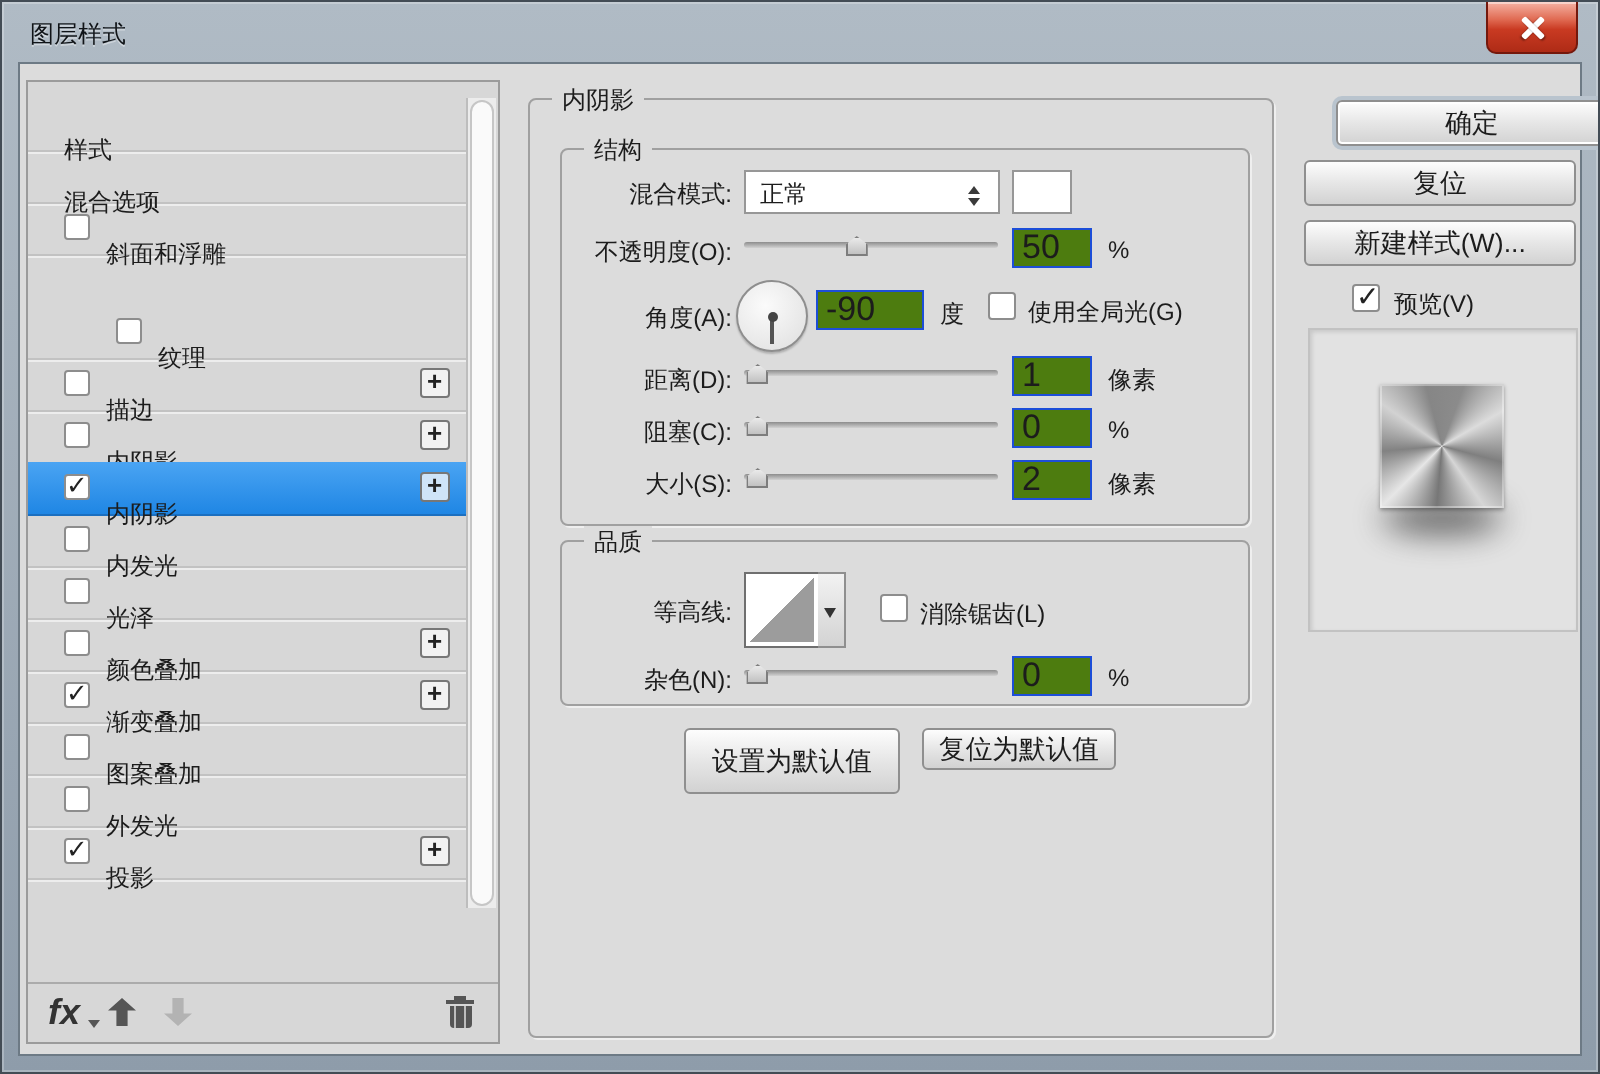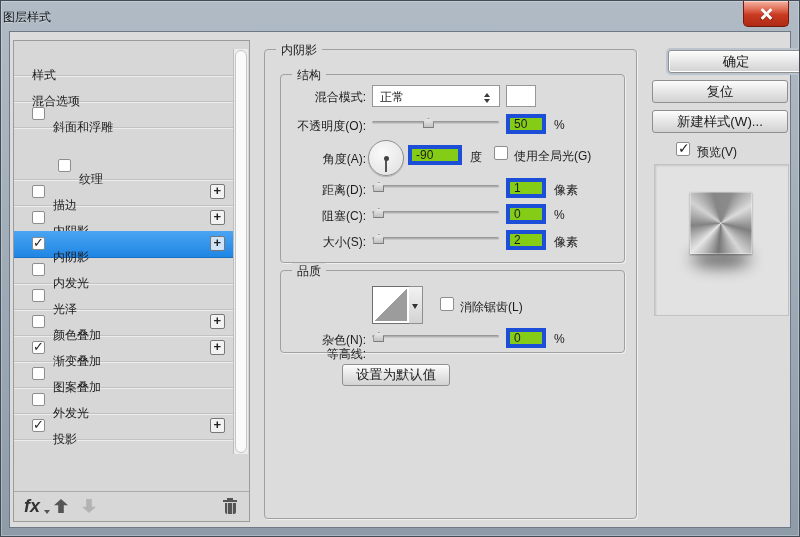--- a/index.html
+++ b/index.html
@@ -1,19 +1,19 @@
 <!DOCTYPE html>
 <html><head>
 <meta charset="utf-8">
 <style>
   html,body{margin:0;padding:0;}
   body{font-family:"Liberation Sans","DejaVu Sans",sans-serif;font-size:12px;color:#1c1c1c;-webkit-font-smoothing:antialiased;}
   .window{position:relative;width:798px;height:535px;background:linear-gradient(#b0bbc5,#8e9caa);border:1px solid #434c55;box-shadow:inset 0 0 0 1px rgba(255,255,255,.25);overflow:hidden;}
   .titlebar{position:absolute;left:0;top:0;right:0;height:30px;}
-  .title{position:absolute;left:2px;top:8px;color:#101418;text-shadow:0 1px 0 rgba(255,255,255,.4);text-align:right;}
+  .title{position:absolute;left:14px;top:8px;color:#101418;text-shadow:0 1px 0 rgba(255,255,255,.4);text-align:right;}
   .close-btn{position:absolute;right:10px;top:0;width:44px;height:25px;background:linear-gradient(#f5b3a4 0%,#e06a52 35%,#c93a22 55%,#ae2b16 100%);border:1px solid #74180c;border-top:none;border-radius:0 0 5px 5px;box-shadow:inset 0 1px 0 rgba(255,255,255,.45);cursor:pointer;}
   .x-icon{position:absolute;left:50%;top:50%;width:14px;height:14px;transform:translate(-50%,-50%);}
   .x-icon::before,.x-icon::after{content:"";position:absolute;left:6px;top:0;width:3px;height:14px;background:#fff;border-radius:1px;box-shadow:0 1px 1px rgba(0,0,0,.4);}
   .x-icon::before{transform:rotate(45deg);}
   .x-icon::after{transform:rotate(-45deg);}
   .client{position:absolute;left:8px;top:30px;width:782px;height:497px;background:#dcdcdc;border:1px solid #6d7a85;box-sizing:border-box;}
 
   
   .sidebar{position:absolute;left:3px;top:8px;width:237px;height:482px;background:#d7d7d7;border:1px solid #9b9b9b;box-sizing:border-box;}
   .rowlist{position:absolute;left:0;top:0;right:0;bottom:29px;overflow:hidden;border-bottom:1px solid #ababab;}
@@ -39,21 +39,21 @@
   .trash-ic{position:absolute;right:12px;top:5px;width:14px;height:16px;}
   .trash-ic .handle{position:absolute;left:4px;top:0;width:6px;height:2px;background:#555;}
   .trash-ic .lid{position:absolute;left:0;top:2px;width:14px;height:2px;background:#555;}
   .trash-ic .can{position:absolute;left:1.5px;top:5px;width:11px;height:11px;border-radius:0 0 2px 2px;background:repeating-linear-gradient(90deg,#555 0 2px,#bdbdbd 2px 3px,#555 3px 5px);background-color:#555;}
 
   
   .gbox{position:absolute;border:1px solid #a0a0a0;border-radius:4px;box-shadow:1px 1px 0 rgba(255,255,255,.55);}
   .gbox>.gtitle{position:absolute;top:-8px;left:11px;background:#dcdcdc;padding:0 5px;color:#1c1c1c;}
 
   .flabel{position:absolute;width:88px;text-align:right;white-space:nowrap;}
-  .num{position:absolute;background:#84cc16;border:4px solid #1d4ed8;box-sizing:border-box;padding:2px 4px;font-size:12px;color:#1c1c1c;}
+  .num{position:absolute;background:#4d7c0f;border:1px solid #1d4ed8;box-sizing:border-box;padding:2px 4px;font-size:17px;color:#1c1c1c;}
   .unit{position:absolute;white-space:nowrap;}
 
   
   .dropdown{position:absolute;background:#fff;border:1px solid #979797;box-sizing:border-box;cursor:pointer;}
   .dropdown .dval{position:absolute;left:7px;top:3px;}
   .stepper{position:absolute;right:7px;top:4px;width:8px;}
   .stepper i{display:block;width:0;height:0;border:3.5px solid transparent;}
   .stepper .up{border-bottom:4.5px solid #3a3a3a;margin-bottom:2px;}
   .stepper .dn{border-top:4.5px solid #3a3a3a;}
   .swatch{position:absolute;background:#fff;border:1px solid #979797;box-sizing:border-box;cursor:pointer;}
@@ -240,37 +240,38 @@
       <div class="track"></div>
         <div class="thumb" style="left:5%"></div>
     </div>
     <input class="num" style="left: 496px; top: 198px; width: 40px; height: 20px;" value="2">
     <span class="unit" style="left:544px;top:202px;">像素</span>
 
     <div class="gbox" style="left:270px;top:238px;width:343px;height:81px;">
       <span class="gtitle">品质</span>
     </div>
 
-    <span class="flabel" style="left:268px;top:266px;margin-top:48px;">等高线:</span>
+    <span class="flabel" style="left:268px;top:266px;">等高线:</span>
     <div class="contour-thumb" style="left:362px;top:254px;">
         <div class="diag"></div>
       </div>
     <div class="contour-arrow" style="left:399px;top:254px;"></div>
     <span class="pcb" style="left:430px;top:265px;"></span>
     <span class="pcblabel" style="left:450px;top:267px;">消除锯齿(L)</span>
 
     <span class="flabel" style="left:268px;top:300px;">杂色(N):</span>
     <div class="slider" style="left:362px;top:298px;">
       <div class="track"></div>
         <div class="thumb" style="left:5%"></div>
     </div>
     <input class="num" style="left: 496px; top: 296px; width: 40px; height: 20px;" value="0">
     <span class="unit" style="left:544px;top:300px;">%</span>
 
-    <button class="btn" style="left:332px;top:332px;width:108px;height:22px;">设置为默认值</button>
+    <button class="btn" style="left:332px;top:332px;width:108px;height:33px;">设置为默认值</button>
+    <button class="btn" style="left:451px;top:332px;width:97px;height:21px;">复位为默认值</button>
 
     <button class="btn default" style="left:642px;top:18px;width:136px;height:23px;">确定</button>
     <button class="btn" style="left:642px;top:48px;width:136px;height:23px;">复位</button>
     <button class="btn" style="left:642px;top:78px;width:136px;height:23px;">新建样式(W)...</button>
     <span class="pcb checked" style="left:666px;top:110px;"></span>
     <span class="pcblabel" style="left:687px;top:112px;text-align:right;">预览(V)</span>
 
     <div class="pvwell">
       <div class="pvshadow"></div>
       <div class="pvmetal"></div>

